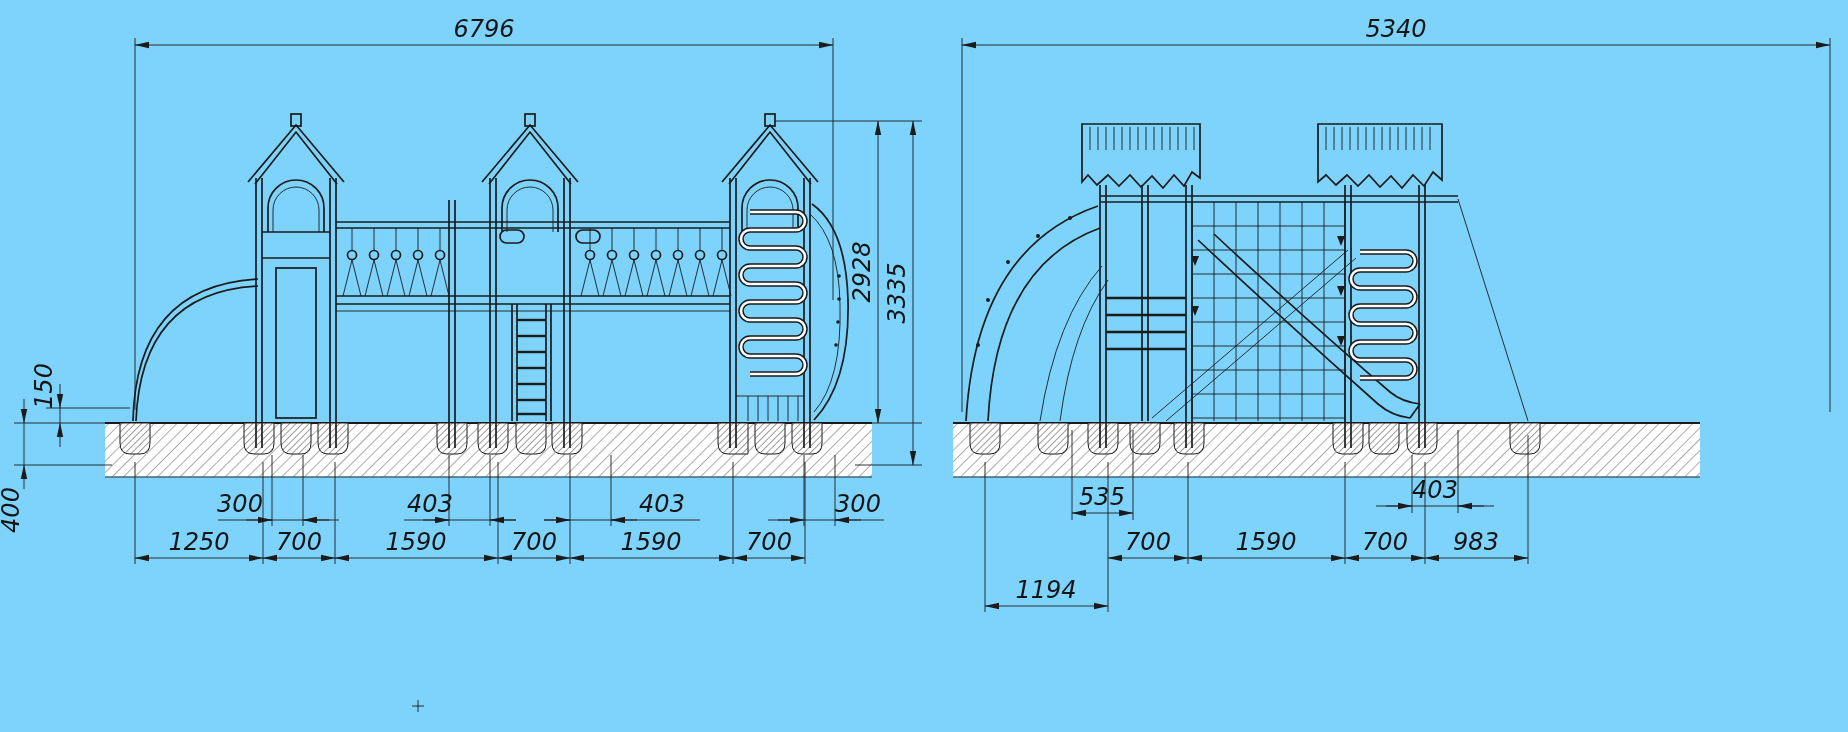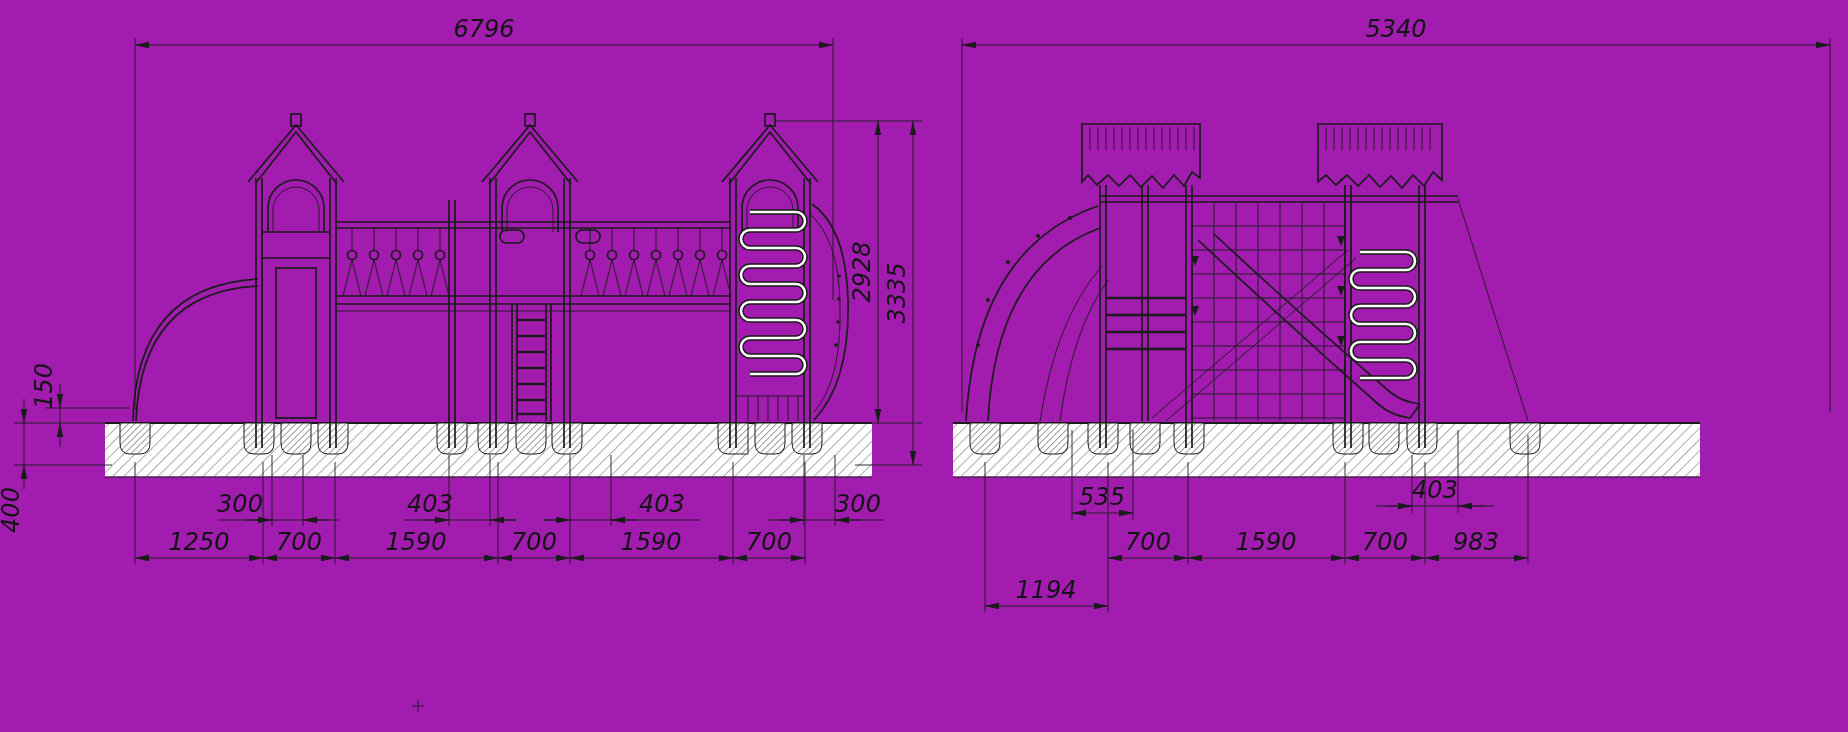--- a/index.html
+++ b/index.html
@@ -1,16 +1,16 @@
 <!DOCTYPE html>
 <html><head>
 <meta charset="utf-8">
 <style>
   html,body{margin:0;padding:0;background:#fff;}
-  .canvas{position:relative;width:1848px;height:732px;background:#a21caf;overflow:hidden;
+  .canvas{position:relative;width:1848px;height:732px;background:#7dd3fc;overflow:hidden;
           font-family:"DejaVu Sans",sans-serif;}
   svg{display:block;}
   .s{stroke:#1b1b1b;stroke-width:1.7;fill:none;}
   .s2{stroke:#1b1b1b;stroke-width:2.1;fill:none;}
   .t{stroke:#1b1b1b;stroke-width:0.9;fill:none;}
   .dim{stroke:#1b1b1b;stroke-width:0.9;fill:none;}
   .rung{stroke:#1b1b1b;stroke-width:2.4;fill:none;}
   .pipe{stroke:#1b1b1b;stroke-width:5.5;fill:none;}
   .pipew{stroke:#ffffff;stroke-width:2.6;fill:none;}
   .dot{fill:#1b1b1b;stroke:none;}

